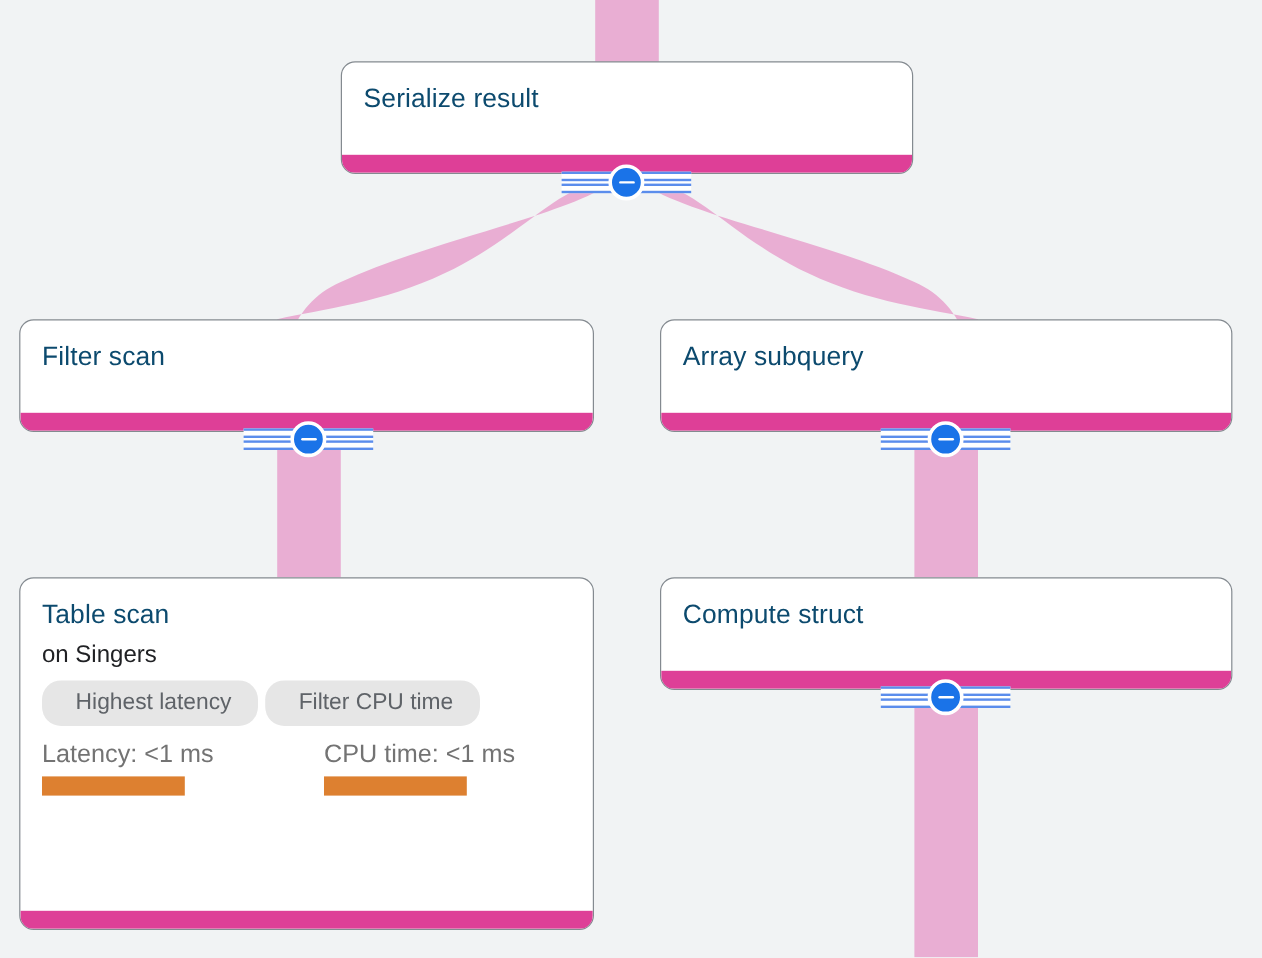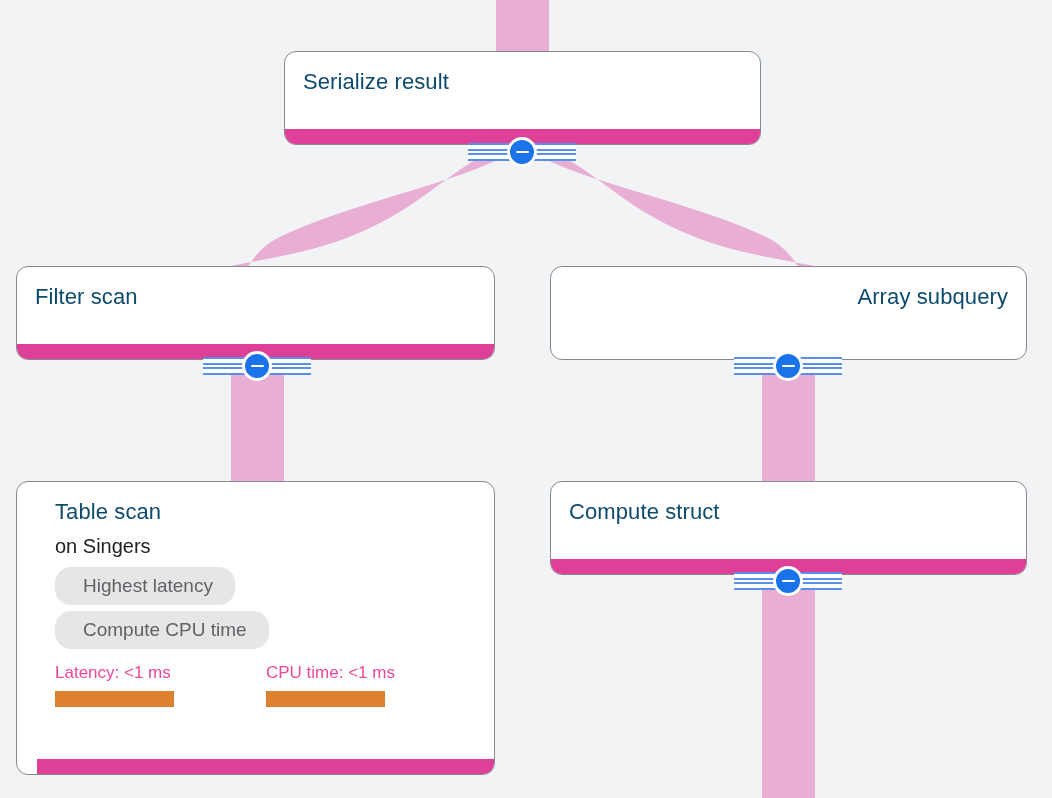--- a/index.html
+++ b/index.html
@@ -68,21 +68,21 @@
   .node-footer {
     flex: 0 0 auto;
     height: 15px;
     background: #de3f97;
   }
 
   
   .badges {
     margin-top: 8px;
     display: flex;
-    flex-direction: column;
+    flex-direction: row;
     align-items: flex-start;
     gap: 6px;
   }
   .badge {
     background: #e6e6e6;
     color: #5f6368;
     border-radius: 16px;
     font-size: 19px;
     line-height: 22px;
     padding: 8px 22px 8px 28px;
@@ -91,22 +91,22 @@
 
   
   .metrics {
     margin-top: 12px;
     display: flex;
     flex-direction: row;
     align-items: flex-start;
     gap: 92px;
   }
   .metric-label {
-    font-size: 17px;
-    color: #ec4899;
+    font-size: 21px;
+    color: #737373;
     line-height: 24px;
     white-space: nowrap;
   }
   .metric-bar-track {
     margin-top: 6px;
     height: 16px;
     width: 119px;
   }
   .metric-bar-fill {
     height: 16px;
@@ -190,35 +190,35 @@
     <div class="node-footer"></div>
   </div>
 
   <div class="node" style="left:16px; top:266px; width:479px; height:94px;gap:24px;">
     <div class="node-body">
       <div class="node-title">Filter scan</div>
     </div>
     <div class="node-footer"></div>
   </div>
 
-  <div class="node" style="left:550px; top:266px; width:477px; height:94px;align-items:flex-end;">
+  <div class="node" style="left:550px; top:266px; width:477px; height:94px;">
     <div class="node-body">
       <div class="node-title">Array subquery</div>
     </div>
     <div class="node-footer"></div>
   </div>
 
-  <div class="node" style="left:16px; top:481px; width:479px; height:294px;padding-left:20px;">
+  <div class="node" style="left:16px; top:481px; width:479px; height:294px;">
     <div class="node-body">
       <div class="node-title">Table scan</div>
       <div class="node-subtitle">on Singers</div>
 
       <div class="badges">
         <div class="badge">Highest latency</div>
-        <div class="badge">Compute CPU time</div>
+        <div class="badge">Filter CPU time</div>
       </div>
 
       <div class="metrics">
         <div>
           <div class="metric-label">Latency: &lt;1 ms</div>
           <div class="metric-bar-track">
             <div class="metric-bar-fill" style="width: 100%;"></div>
           </div>
         </div>
         <div>

